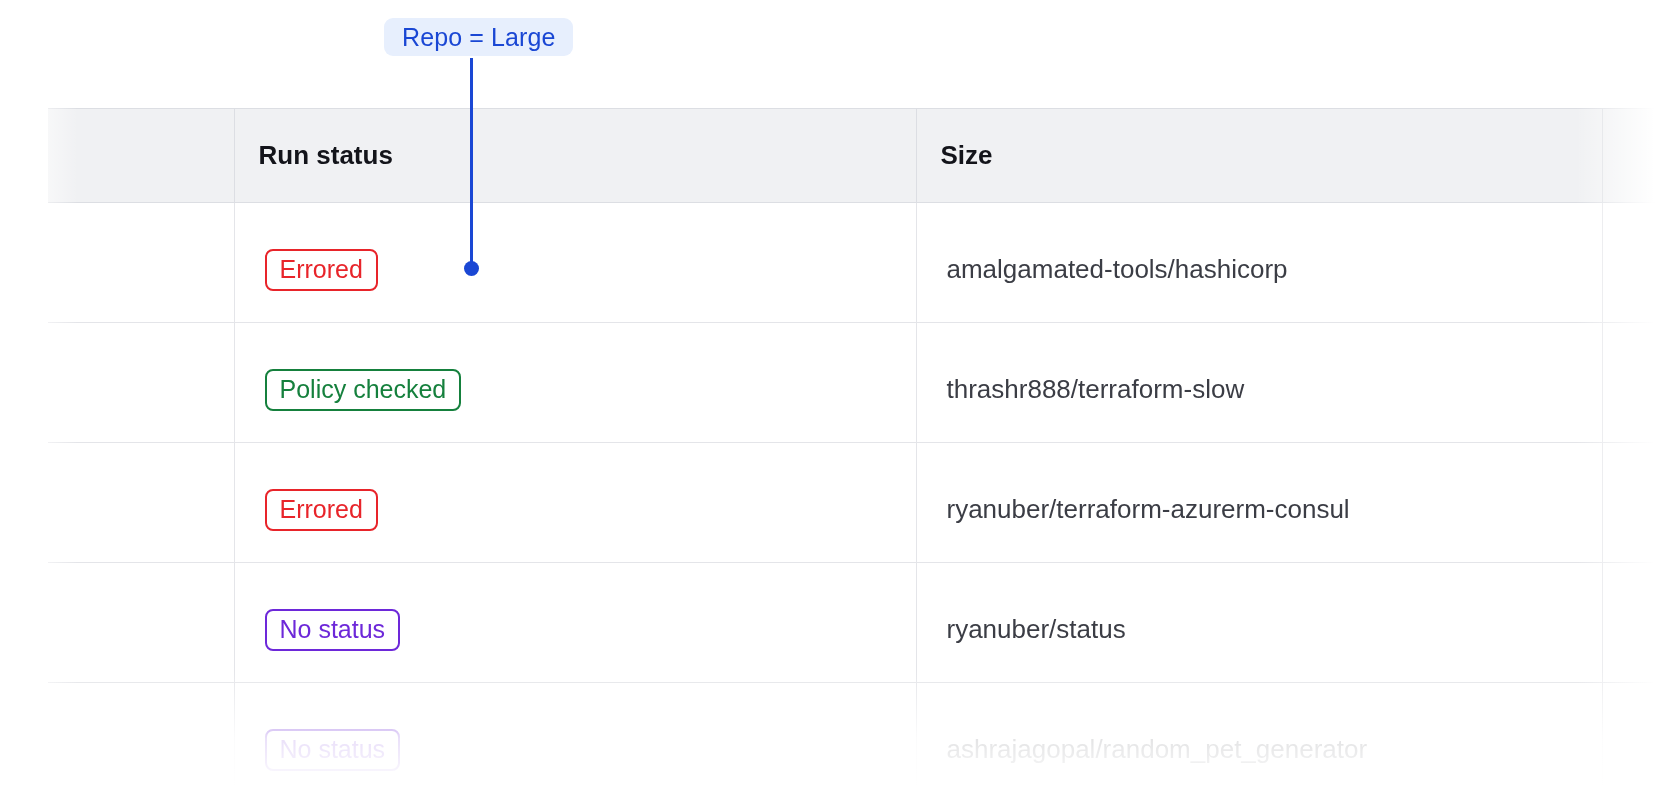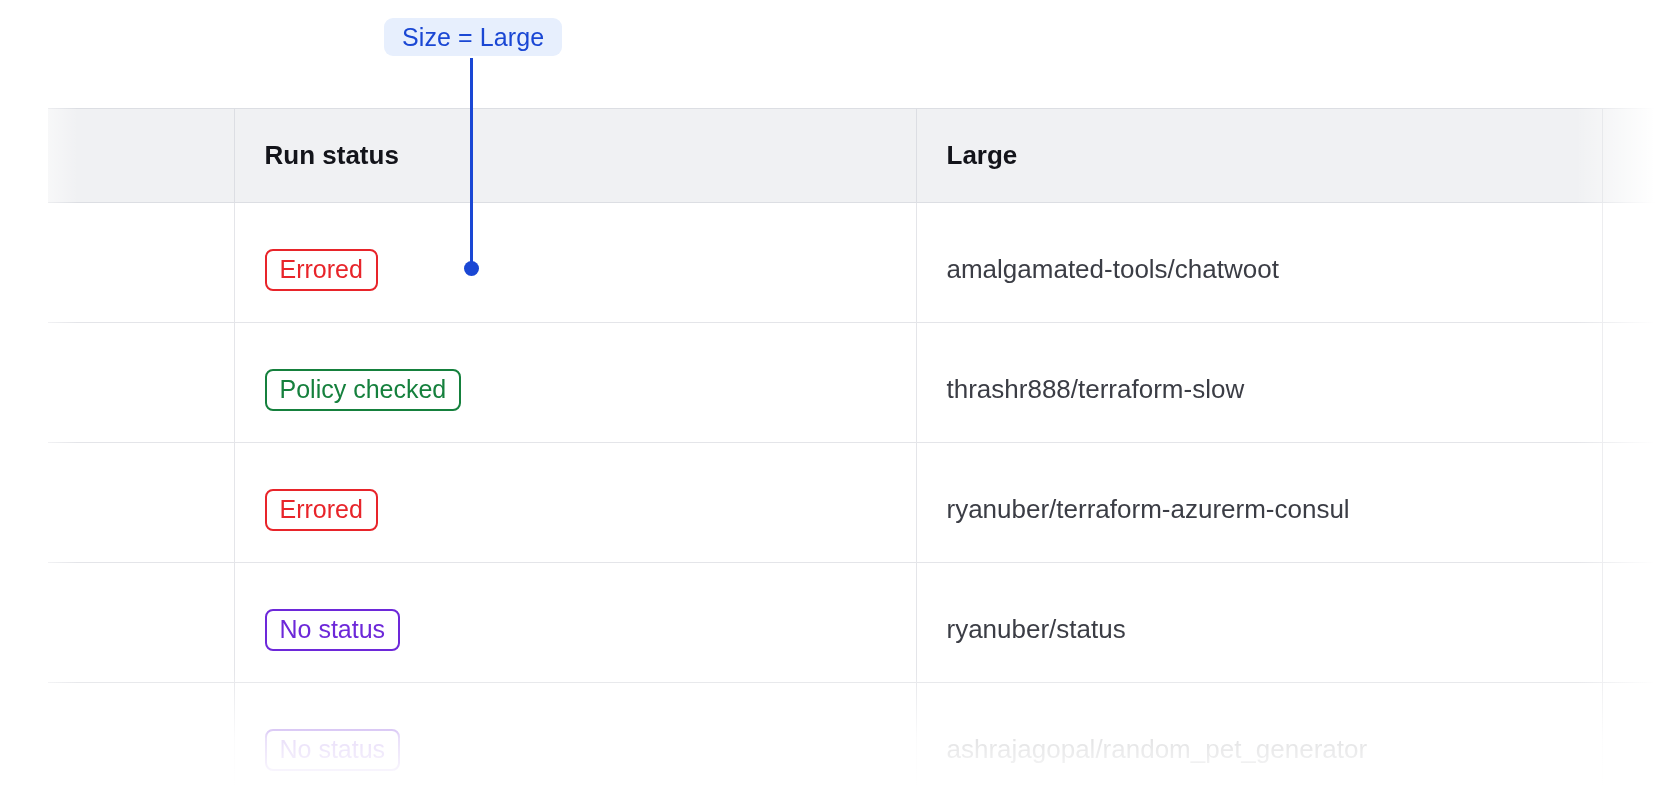--- a/index.html
+++ b/index.html
@@ -77,21 +77,21 @@
     margin-left: 48px;
   }
   table.data-table col.c-sel   { width: 186px; }
   table.data-table col.c-stat  { width: 682px; }
   table.data-table col.c-repo  { width: 686px; }
   table.data-table col.c-tail  { width: 166px; }
 
   thead th {
     background: #F0F1F3;
     height: 94px;
-    padding: 0 0 0 30px;
+    padding: 0 0 0 24px;
     text-align: left;
     font-size: 26px;
     font-weight: bold;
     color: #13141A;
     border-top: 1px solid #DCDEE3;
     border-bottom: 1px solid #DCDEE3;
     border-right: 1px solid #DCDEE3;
     box-sizing: border-box;
     vertical-align: middle;
   }
@@ -159,32 +159,32 @@
       <colgroup>
         <col class="c-sel">
           <col class="c-stat">
           <col class="c-repo">
           <col class="c-tail">
       </colgroup>
       <thead>
         <tr>
           <th class="empty-head"></th>
           <th>Run status</th>
-          <th>Large</th>
+          <th>Size</th>
           <th class="tail-head"></th>
         </tr>
       </thead>
       <tbody>
 
         <tr>
           <td class="cell-select"></td>
           <td>
             <span class="badge errored">Errored</span>
           </td>
-          <td>amalgamated-tools/chatwoot</td>
+          <td>amalgamated-tools/hashicorp</td>
           <td class="cell-tail"></td>
         </tr>
 
         <tr>
           <td class="cell-select"></td>
           <td>
             <span class="badge policy-checked">Policy checked</span>
           </td>
           <td>thrashr888/terraform-slow</td>
           <td class="cell-tail"></td>
@@ -220,15 +220,15 @@
       </tbody>
     </table>
   </div>
 
   <div class="fade-left"></div>
   <div class="fade-right"></div>
   <div class="fade-bottom"></div>
 
   <div class="annotation-line"></div>
   <div class="annotation-dot"></div>
-  <div class="annotation-chip">Size = Large</div>
+  <div class="annotation-chip">Repo = Large</div>
 
 </div>
 
 </body></html>

